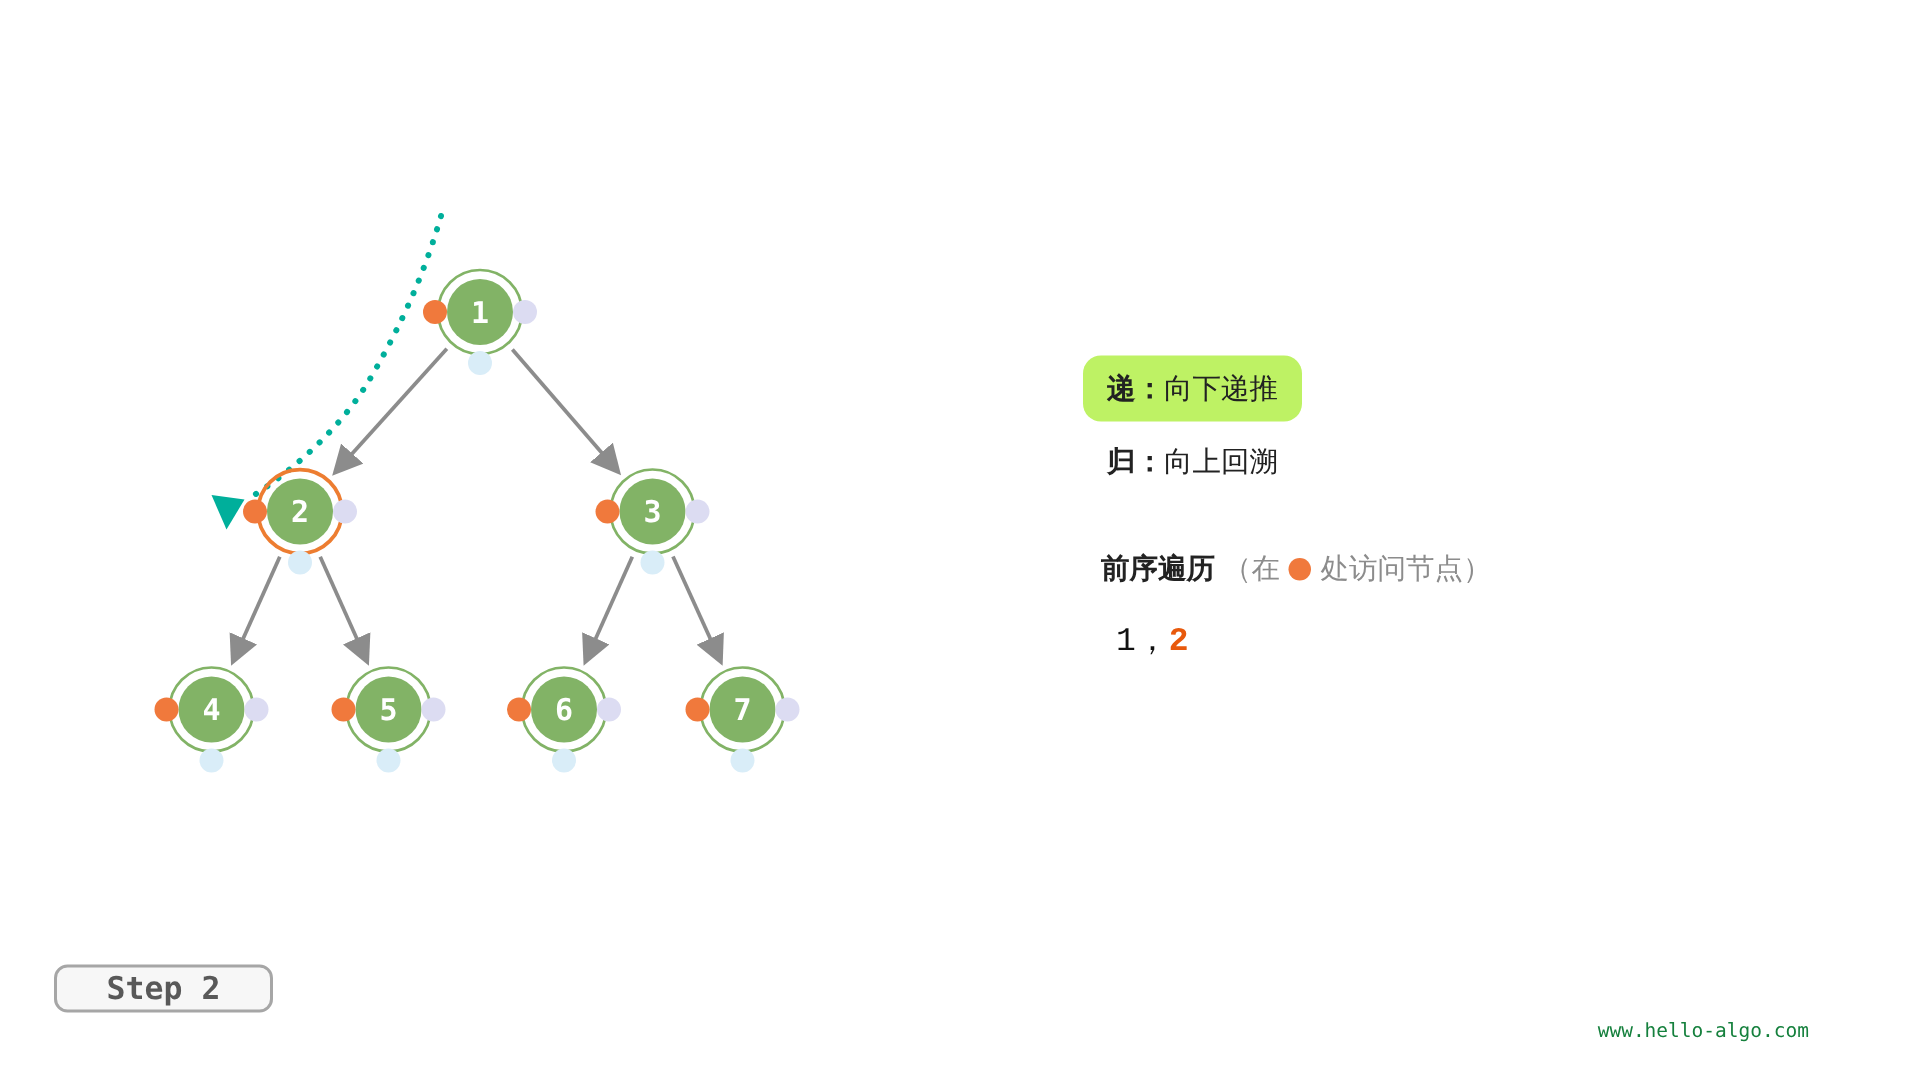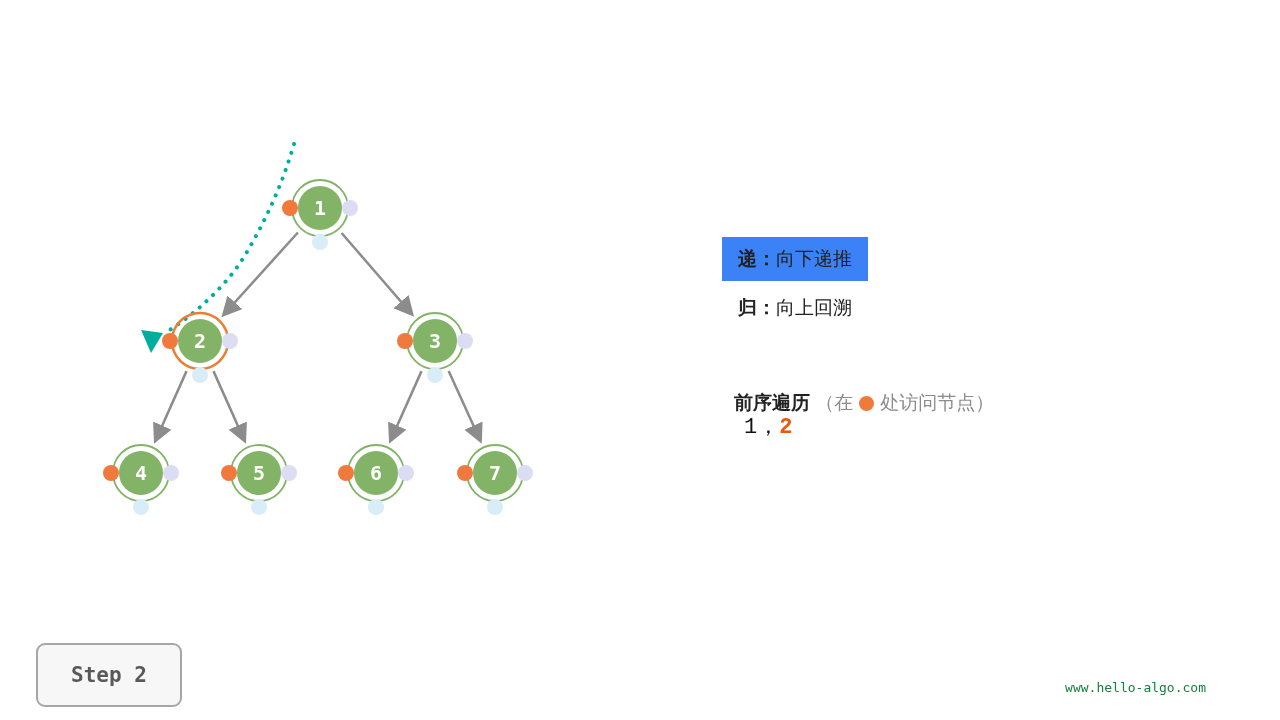--- a/index.html
+++ b/index.html
@@ -5,36 +5,36 @@
   html,body{margin:0;padding:0;}
   body{
     width:1280px;height:720px;position:relative;background:#ffffff;
     font-family:"Liberation Sans",sans-serif;overflow:hidden;
   }
   #tree-svg{position:absolute;left:0;top:0;width:1280px;height:720px;}
   .bold{font-weight:bold;}
   .gray{color:#8c8c8c;}
   .panel-line{position:absolute;font-size:19px;color:#222;white-space:nowrap;}
   .di-box{
-    left:722px;top:237px;background:#3b82f6;border-radius:0;
+    left:722px;top:237px;background:#bef264;border-radius:12px;
     padding:9px 16px;
   }
   .gui-line{left:738px;top:295px;}
-  .preorder-line{left:734px;top:366px;margin-top:24px;}
+  .preorder-line{left:734px;top:366px;}
   .dot-inline{
     display:inline-block;width:15px;height:15px;border-radius:50%;
     margin:0 6px;vertical-align:-2px;
   }
   .seq-line{
     left:744px;top:411px;font-size:22px;color:#111;
     font-family:Liberation Mono, monospace;
   }
   .seq-current{font-weight:bold;}
   .step-box{
-    position:absolute;left:36px;top:643px;width:146px;height:64px;
+    position:absolute;left:36px;top:643px;width:146px;height:32px;
     border:2px solid #a6a6a6;border-radius:9px;background:#f7f7f7;
     display:flex;align-items:center;justify-content:center;
     font-family:"DejaVu Sans Mono",monospace;font-weight:bold;
     font-size:21px;color:#595959;box-sizing:border-box;
   }
   .watermark{
     position:absolute;right:74px;bottom:25px;font-size:13px;color:#15803d;
     font-family:"DejaVu Sans Mono",monospace;
   }
 </style>

